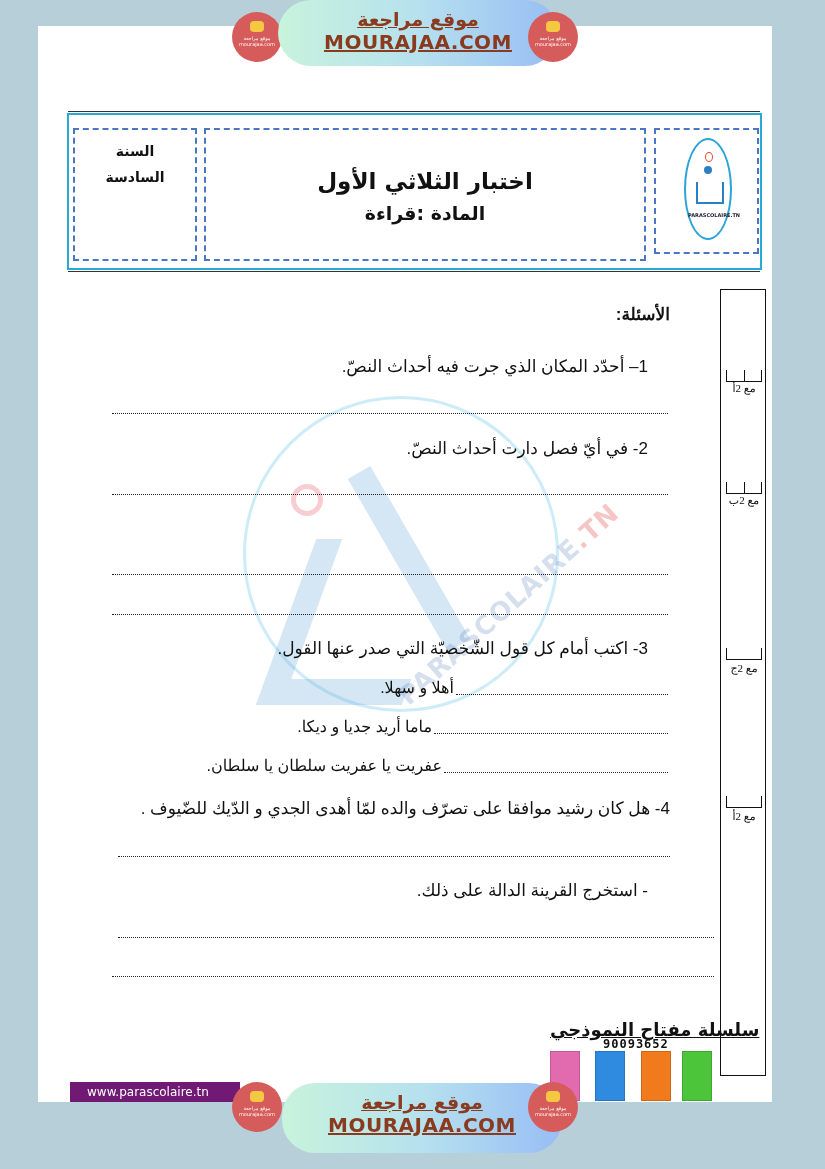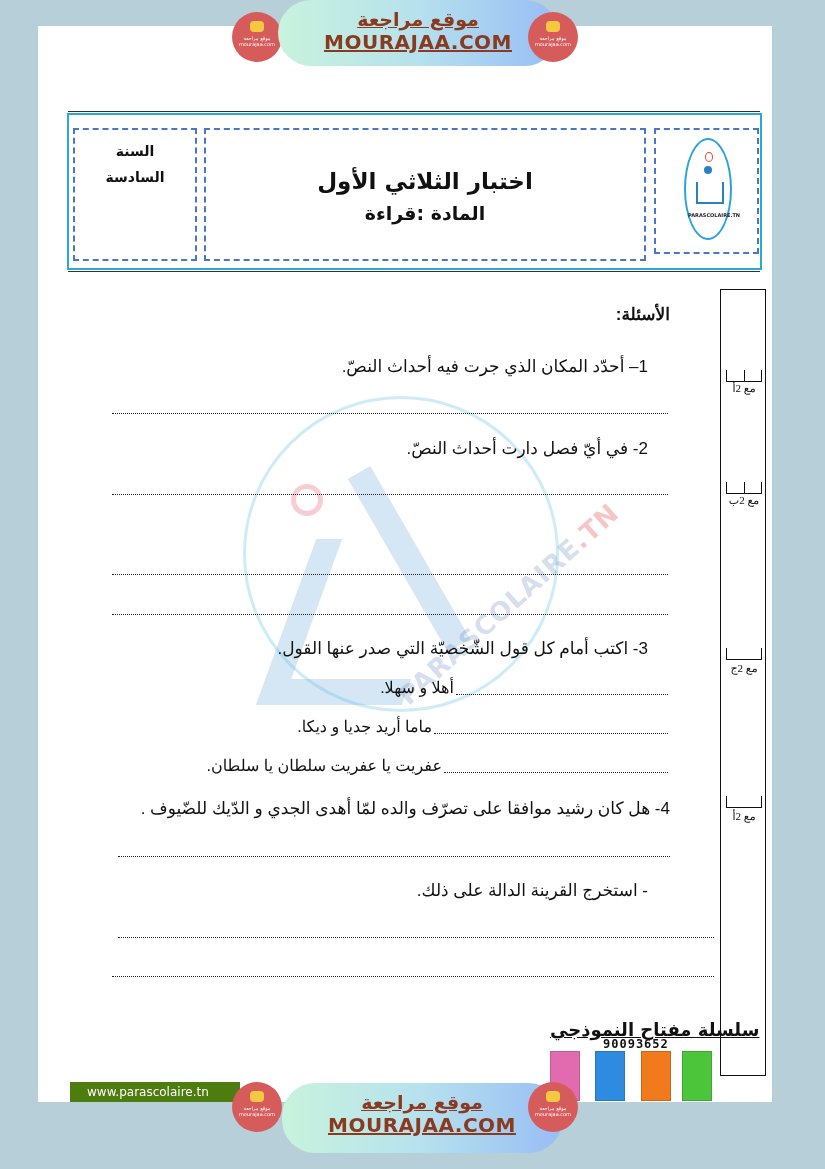--- a/index.html
+++ b/index.html
@@ -74,21 +74,21 @@
   .wm .flag { position:absolute; left:45px; top:85px; width:32px; height:32px; border-radius:50%; border:5px solid rgba(230,90,110,0.3); box-sizing:border-box; }
   .wm .txt { position:absolute; left:120px; top:190px; font-size:26px; font-weight:bold; color:rgba(104,140,190,0.28); transform:rotate(-42deg); letter-spacing:1px; }
   .wm .txt .tn { color:rgba(230,90,90,0.35); }
 
   
   .ad-title { position:absolute; left:512px; top:993px; font-size:18px; font-weight:bold; color:#111; direction:rtl; font-family:"DejaVu Sans", sans-serif; text-decoration:underline; }
   .ad-phone { position:absolute; left:565px; top:1011px; font-size:12px; font-weight:bold; color:#111; letter-spacing:1px; font-family:"DejaVu Sans Mono", monospace; }
   .book-cover { position:absolute; top:1025px; width:30px; height:50px; box-sizing:border-box; border:1px solid rgba(0,0,0,0.15); }
 
   .site-bar {
-    position:absolute; left:32px; top:1056px; width:170px; height:20px; background:#4d7c0f;
+    position:absolute; left:32px; top:1056px; width:170px; height:20px; background:#701a75;
     color:#fff; font-size:12px; line-height:20px; padding-left:17px; box-sizing:border-box; font-family:"DejaVu Sans", sans-serif;
   }
 </style>
 </head>
 <body>
 
 <div class="page">
 
   <div class="wm">
     <div class="wv1"></div>

